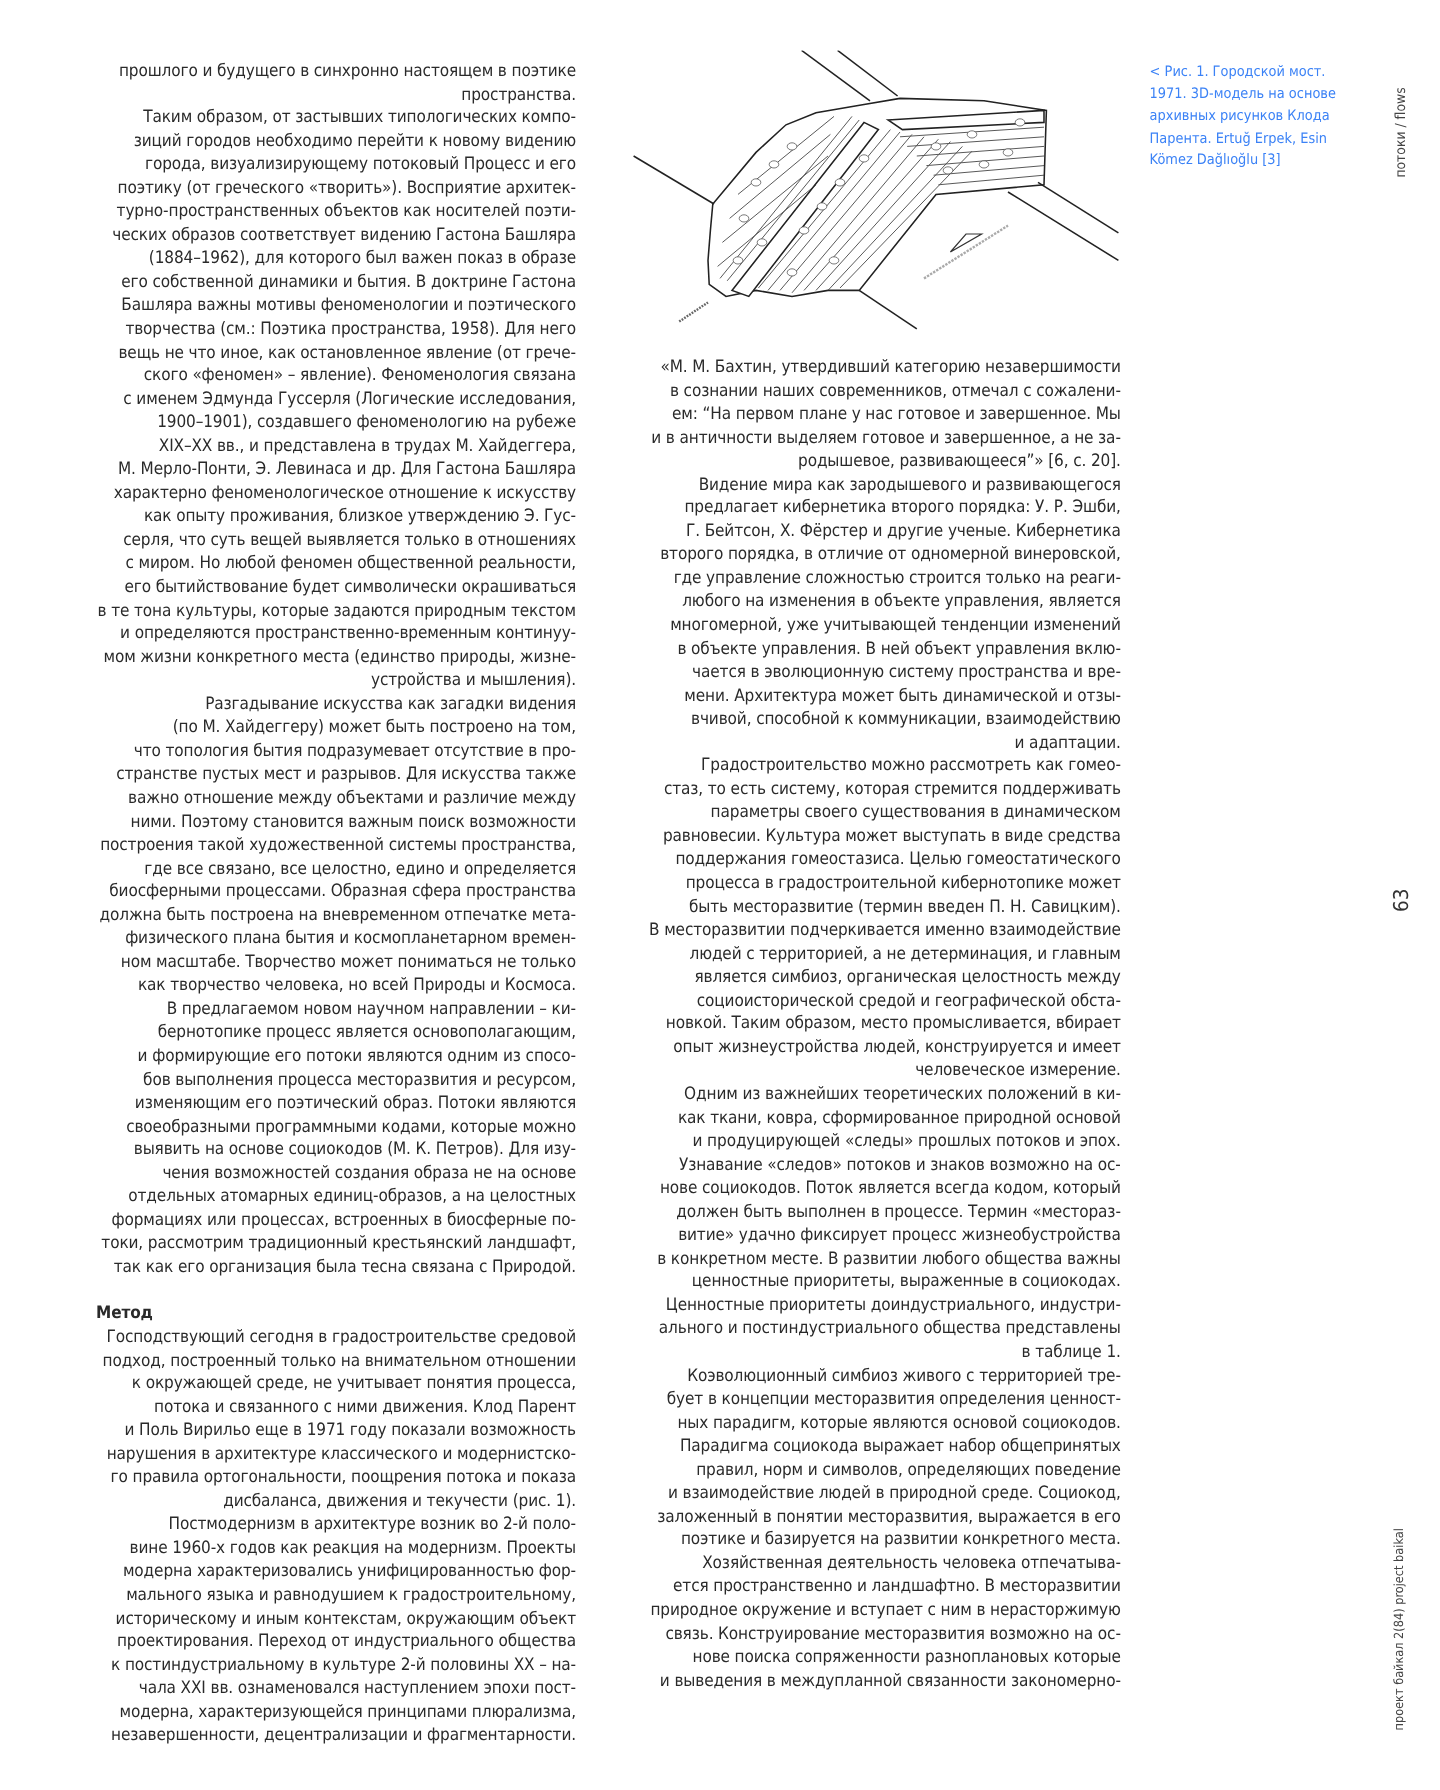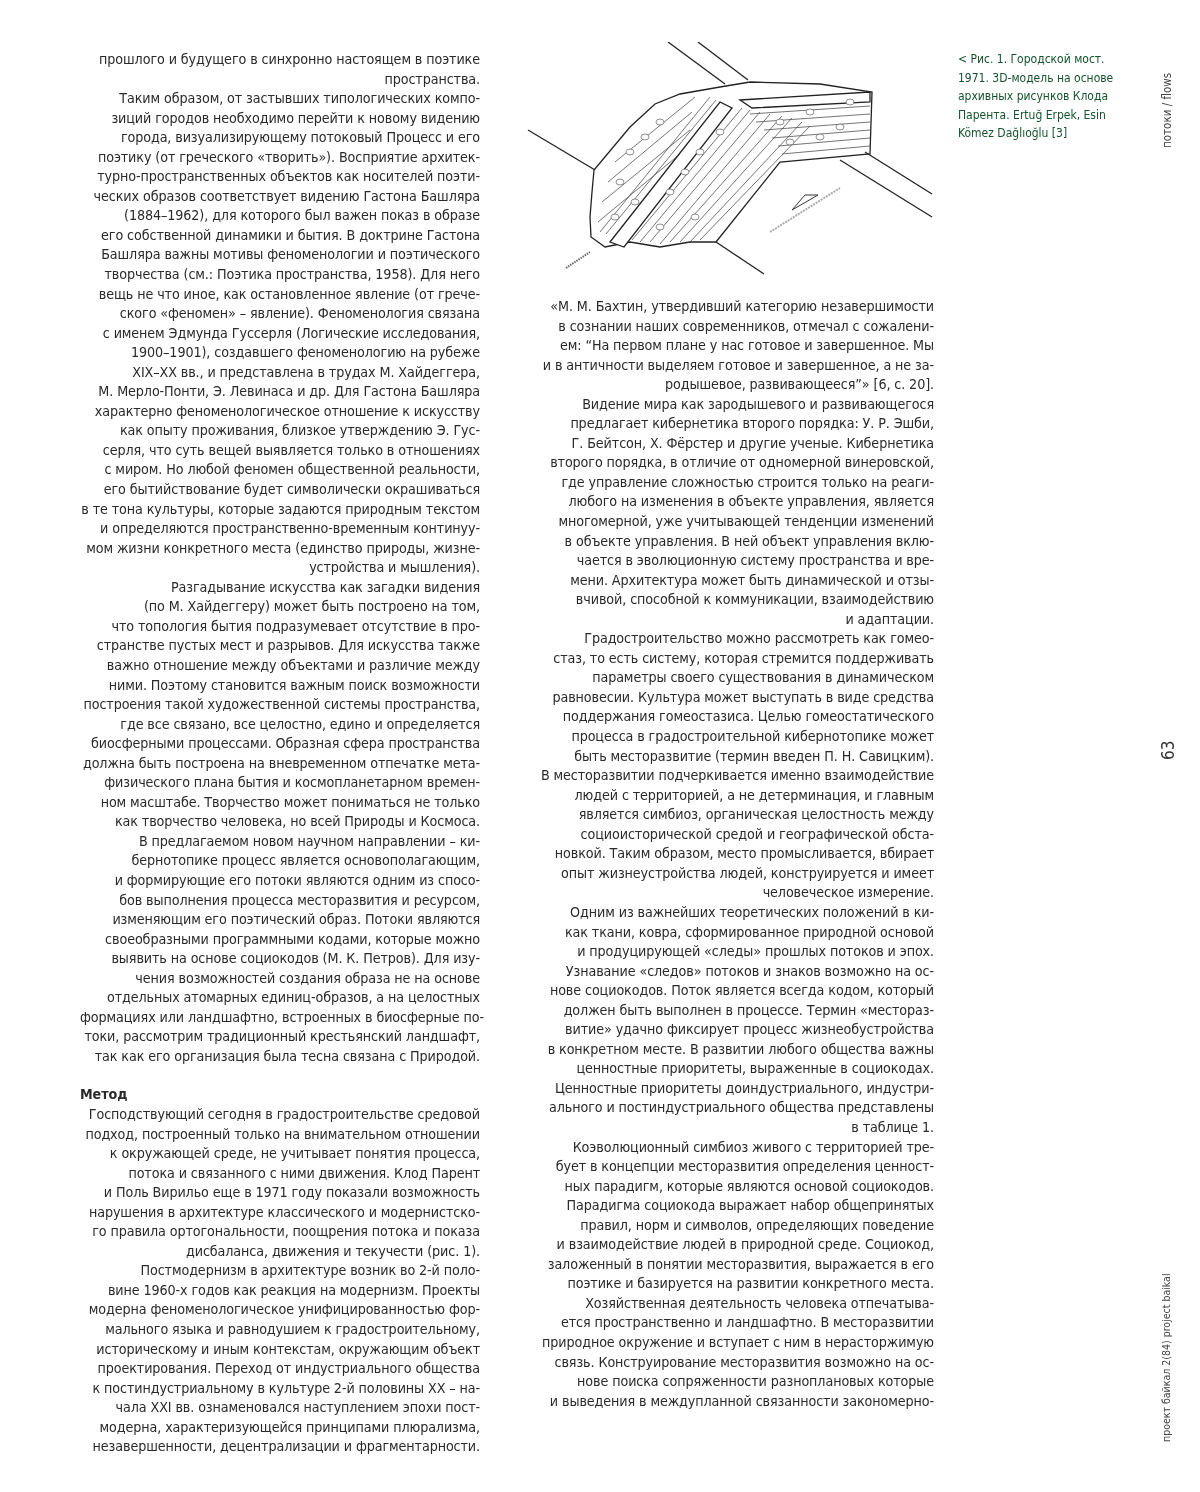--- a/index.html
+++ b/index.html
@@ -6,21 +6,21 @@
   body { width: 1200px; height: 1492px; position: relative; overflow: hidden;
          font-family: "DejaVu Sans Condensed", "Liberation Sans", sans-serif; color: #2a2a2a; }
   .col { position: absolute; font-size: 14.2px; line-height: 19.55px; letter-spacing: -0.1px; }
   .col-left { left: 80px; top: 50px; width: 400px; }
   .col-right { left: 522px; top: 297px; width: 412px; }
   .col p { margin: 0; text-align: right; hyphens: manual; }
   .col .line { display: block; white-space: nowrap; }
   .col .line.ind { padding-left: 20px; }
   h3.section { margin: 19px 0 0 0; font-size: 14.2px; line-height: 19.55px; font-weight: bold; }
   .figure { position: absolute; left: 520px; top: 42px; width: 420px; height: 240px; }
-  .caption { position: absolute; left: 958px; top: 50px; width: 180px; font-size: 12px; line-height: 18.6px; color: #14532d; }
+  .caption { position: absolute; left: 958px; top: 50px; width: 180px; font-size: 12px; line-height: 18.6px; color: #3b82f6; }
   .caption .line { display: block; white-space: nowrap; }
   .vert { position: absolute; font-size: 11px; color: #444; transform-origin: left top; white-space: nowrap; }
   .section-tag { left: 1160px; top: 148px; transform: rotate(-90deg); font-size: 11.5px; }
   .page-num { left: 1158px; top: 760px; transform: rotate(-90deg); font-size: 17px; color: #333; }
   .journal { left: 1160px; top: 1442px; transform: rotate(-90deg); font-size: 10.5px; }
 </style>
 </head>
 <body>
 
 <div class="figure">
@@ -151,39 +151,39 @@
     <p>
       <span class="line ind">В предлагаемом новом научном направлении – ки-</span>
       <span class="line">бернотопике процесс является основополагающим,</span>
       <span class="line">и формирующие его потоки являются одним из спосо-</span>
       <span class="line">бов выполнения процесса месторазвития и ресурсом,</span>
       <span class="line">изменяющим его поэтический образ. Потоки являются</span>
       <span class="line">своеобразными программными кодами, которые можно</span>
       <span class="line">выявить на основе социокодов (М. К. Петров). Для изу-</span>
       <span class="line">чения возможностей создания образа не на основе</span>
       <span class="line">отдельных атомарных единиц-образов, а на целостных</span>
-      <span class="line">формациях или ландшафтно, встроенных в биосферные по-</span>
+      <span class="line">формациях или процессах, встроенных в биосферные по-</span>
       <span class="line">токи, рассмотрим традиционный крестьянский ландшафт,</span>
       <span class="line">так как его организация была тесна связана с Природой.</span>
     </p>
     <h3 class="section">Метод</h3>
     <p>
       <span class="line">Господствующий сегодня в градостроительстве средовой</span>
       <span class="line">подход, построенный только на внимательном отношении</span>
       <span class="line">к окружающей среде, не учитывает понятия процесса,</span>
       <span class="line">потока и связанного с ними движения. Клод Парент</span>
       <span class="line">и Поль Вирильо еще в 1971 году показали возможность</span>
       <span class="line">нарушения в архитектуре классического и модернистско-</span>
       <span class="line">го правила ортогональности, поощрения потока и показа</span>
       <span class="line">дисбаланса, движения и текучести (рис. 1).</span>
     </p>
     <p>
       <span class="line ind">Постмодернизм в архитектуре возник во 2-й поло-</span>
       <span class="line">вине 1960-х годов как реакция на модернизм. Проекты</span>
-      <span class="line">модерна феноменологическое унифицированностью фор-</span>
+      <span class="line">модерна характеризовались унифицированностью фор-</span>
       <span class="line">мального языка и равнодушием к градостроительному,</span>
       <span class="line">историческому и иным контекстам, окружающим объект</span>
       <span class="line">проектирования. Переход от индустриального общества</span>
       <span class="line">к постиндустриальному в культуре 2-й половины XX – на-</span>
       <span class="line">чала XXI вв. ознаменовался наступлением эпохи пост-</span>
       <span class="line">модерна, характеризующейся принципами плюрализма,</span>
       <span class="line">незавершенности, децентрализации и фрагментарности.</span>
     </p>
   </div>
 

